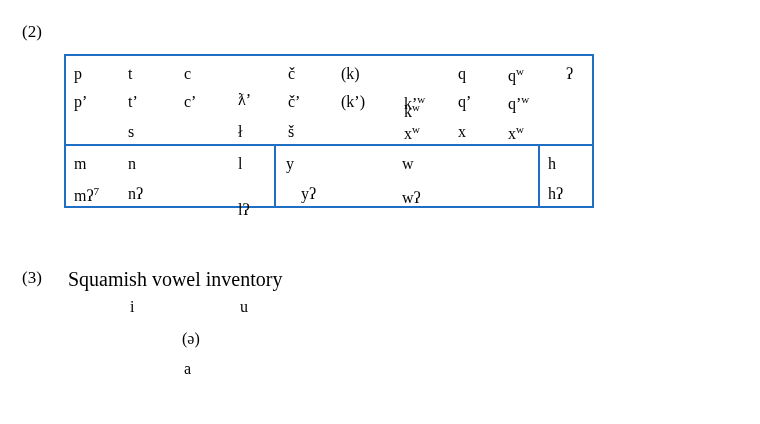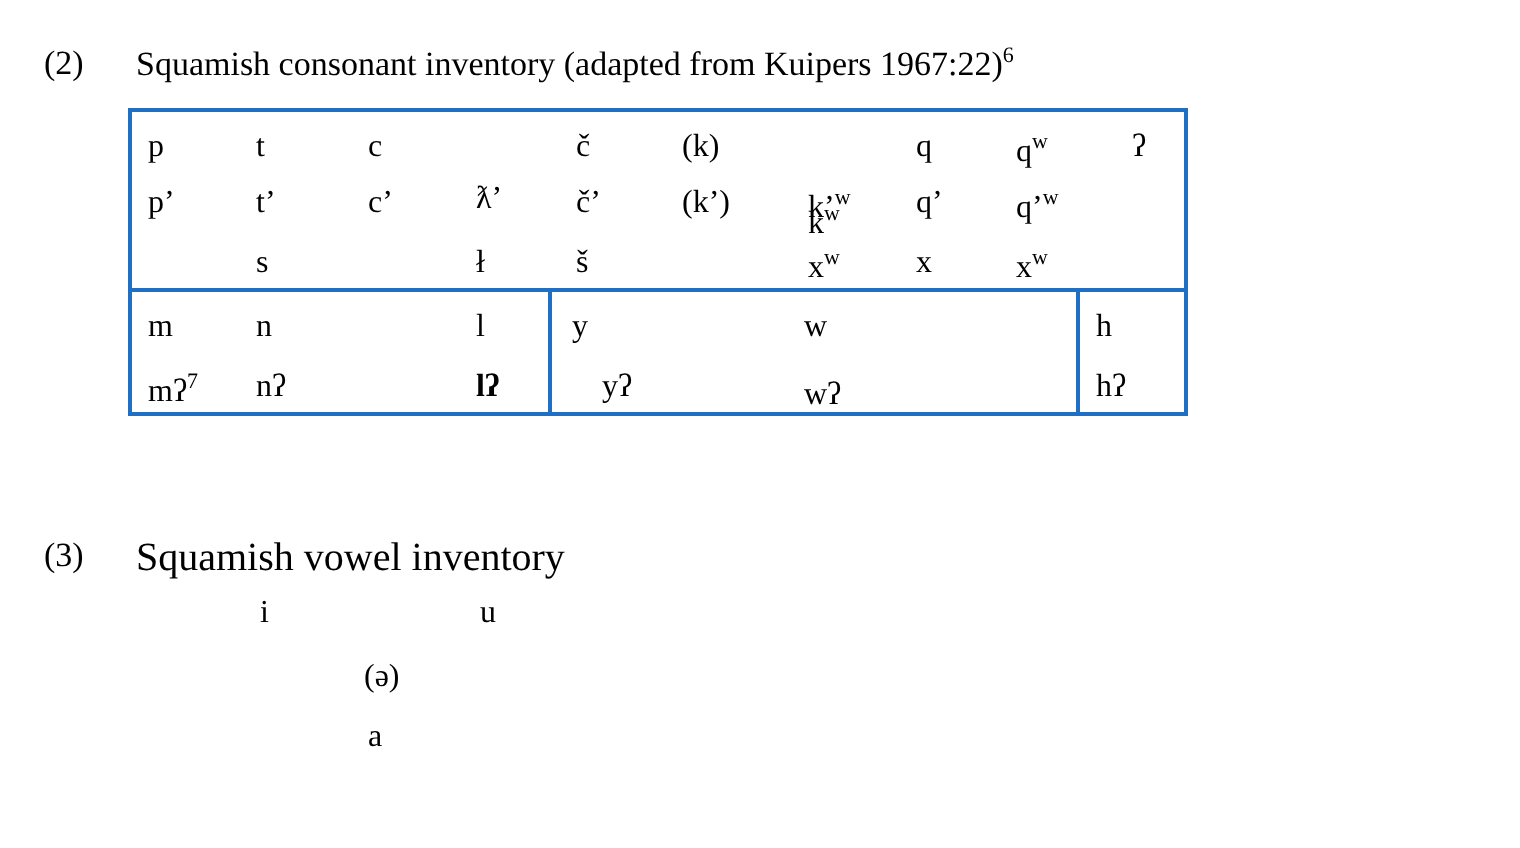--- a/index.html
+++ b/index.html
@@ -115,21 +115,20 @@
     font-size: 16px;
     white-space: nowrap;
   }
 </style>
 </head>
 <body>
 
 <div class="page">
 
   <div class="ex2-num">(2)</div>
-  <div class="ex2-title"><span>Squamish consonant inventory (adapted from Kuipers 1967:22)</span><span class="sup">6</span></div>
 
   <div class="cons-chart">
 
     <div class="cons-box obstruent-box">
 
       <div class="cell" style="left:8px; top:10px;">p</div>
       <div class="cell" style="left:62px; top:10px;">t</div>
       <div class="cell" style="left:118px; top:10px;">c</div>
       <div class="cell" style="left:222px; top:10px;">č</div>
       <div class="cell" style="left:275px; top:10px;">(k)</div>
@@ -158,21 +157,21 @@
 
     <div class="sonorant-row">
 
       <div class="son-left">
         <div class="cell" style="left:8px; top:10px;">m</div>
         <div class="cell" style="left:62px; top:10px;">n</div>
         <div class="cell" style="left:172px; top:10px;">l</div>
 
         <div class="cell" style="left:8px; top:40px;"><span>mʔ</span><span class="sup">7</span></div>
         <div class="cell" style="left:62px; top:40px;">nʔ</div>
-        <div class="cell" style="left:172px; top:40px;font-weight:bold;">lʔ</div>
+        <div class="cell" style="left:172px; top:56px;">lʔ</div>
       </div>
 
       <div class="son-mid">
         <div class="cell" style="left:10px; top:10px;">y</div>
         <div class="cell" style="left:126px; top:10px;">w</div>
         <div class="cell" style="left:25px; top:40px;">yʔ</div>
         <div class="cell" style="left:126px; top:44px;">wʔ</div>
       </div>
 
       <div class="son-right">

